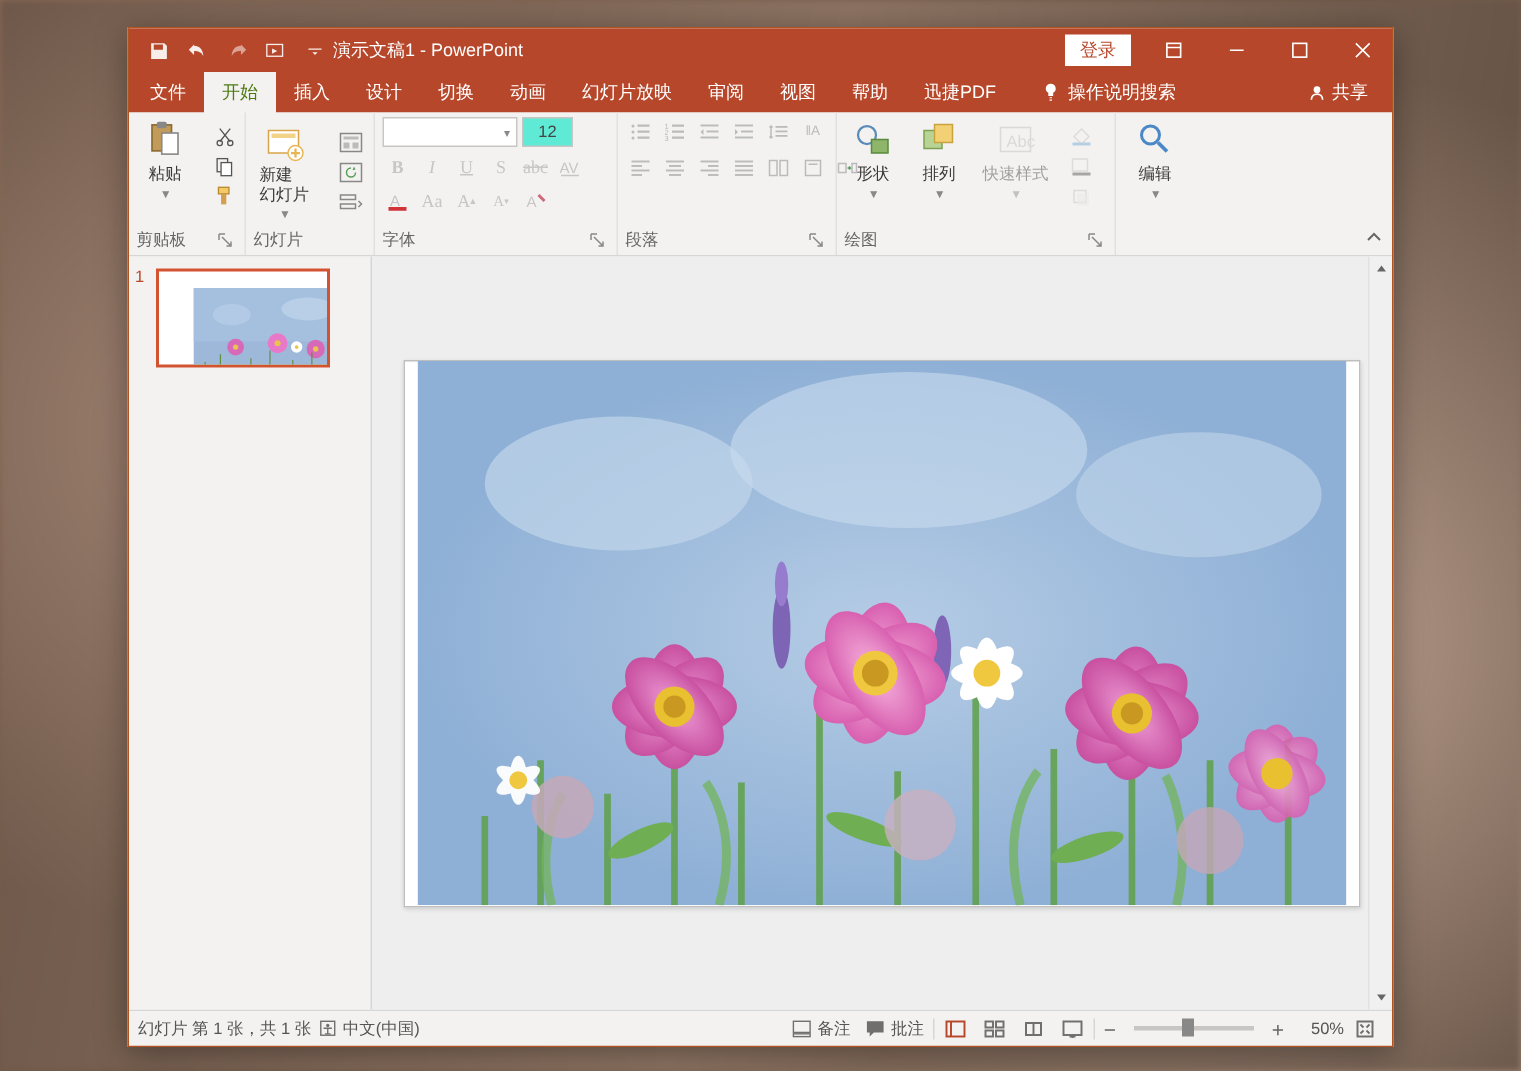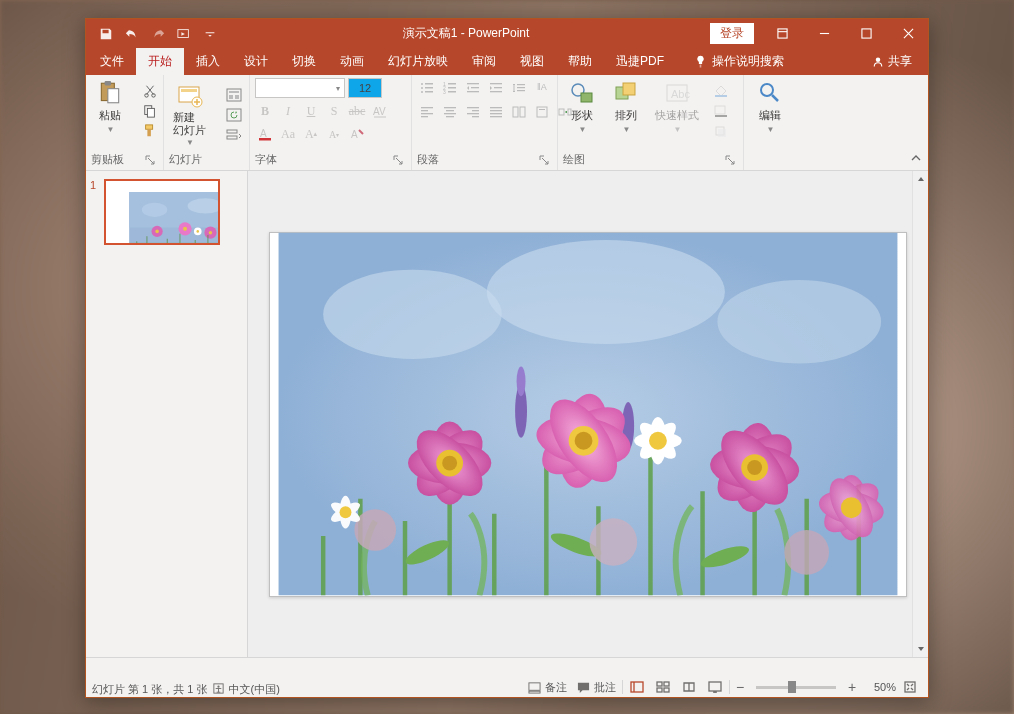--- a/index.html
+++ b/index.html
@@ -3,28 +3,28 @@
 <meta charset="utf-8">
 <style>
 * { margin: 0; padding: 0; box-sizing: border-box; font-family: "Microsoft YaHei", "Segoe UI", sans-serif; }
 body { width: 1014px; height: 714px; overflow: hidden; background: linear-gradient(135deg, #8a6a55, #6b5444, #a08570); position: relative; }
 .bgpattern { position: absolute; inset: 0; background: radial-gradient(circle at 15% 40%, #9e8170 0%, transparent 35%), radial-gradient(circle at 85% 60%, #b59a89 0%, transparent 40%), linear-gradient(100deg, #6b5547, #8c7362, #5f4d41); filter: blur(2px); }
 .window { position: absolute; left: 85px; top: 18px; width: 844px; height: 680px; background: #f3f2f1; box-shadow: 0 4px 20px rgba(0,0,0,.35); display: flex; flex-direction: column; border: 1px solid #b15420; }
 .titlebar { height: 29px; background: #b7472a; display: flex; align-items: center; color: #fff; font-size: 12px; }
 .qat { display: flex; align-items: center; gap: 2px; padding-left: 8px; }
 .qat-btn { width: 24px; height: 24px; display: flex; align-items: center; justify-content: center; cursor: pointer; color: #fff; opacity: .9; }
 .qat-btn svg { width: 14px; height: 14px; fill: currentColor; }
-.title-center { flex: 1; text-align: center; }
+.title-center { flex: 1; }
 .win-right { display: flex; align-items: center; gap: 2px; }
 .login-btn { background: #fff; color: #b7472a; padding: 2px 10px; font-size: 12px; margin-right: 6px; cursor: pointer; }
 .win-ctrl { width: 40px; height: 28px; display: flex; align-items: center; justify-content: center; cursor: pointer; color: #fff; }
 .win-ctrl svg { width: 11px; height: 11px; stroke: currentColor; fill: none; stroke-width: 1.2; }
 .tabbar { height: 27px; background: #b7472a; display: flex; align-items: center; color: #fff; font-size: 12px; padding-left: 2px; }
 .tab { padding: 5px 12px 6px; cursor: pointer; }
-.tab.active { background: #f3f2f1; color: #b91c1c; }
+.tab.active { background: #f3f2f1; color: #4d7c0f; }
 .tell-me { display: flex; align-items: center; gap: 5px; margin-left: 18px; color: #fff; font-size: 12px; cursor: text; }
 .tell-me svg { width: 13px; height: 13px; fill: #fff; }
 .share-btn { margin-left: auto; margin-right: 8px; display: flex; align-items: center; gap: 4px; color: #fff; font-size: 12px; cursor: pointer; padding: 4px 8px; }
 .share-btn svg { width: 12px; height: 12px; fill: currentColor; }
 .ribbon { height: 96px; background: #f3f2f1; border-bottom: 1px solid #d6d6d6; display: flex; position: relative; }
 .rgroup { border-right: 1px solid #e1e1e1; padding: 3px 5px 1px; display: flex; flex-direction: column; justify-content: space-between; }
 .rgroup-label { text-align: left; font-size: 11px; color: #666; padding-bottom: 2px; position: relative; }
 .dialog-launcher { position: absolute; right: 1px; bottom: 2px; width: 12px; height: 12px; cursor: pointer; }
 .dialog-launcher svg { width: 10px; height: 10px; stroke: #888; fill: none; }
 .rcontent { display: flex; gap: 12px; align-items: flex-start; flex: 1; }
@@ -33,21 +33,21 @@
 .clipmini { display: flex; flex-direction: column; gap: 2px; margin-top: 4px; }
 .clipmini div { width: 18px; height: 18px; display: flex; align-items: center; justify-content: center; cursor: pointer; }
 .clipmini svg { width: 14px; height: 14px; }
 .slidesgroup .rcontent { align-items: center; }
 .slidesmini { display: flex; flex-direction: column; gap: 2px; margin-left: 2px; }
 .slidesmini div { width: 20px; height: 18px; cursor: pointer; display:flex; align-items:center; justify-content:center; }
 .slidesmini svg { width:16px; height:14px; }
 .fontgroup .rcontent { flex-direction: column; gap: 3px; }
 .fontrow { display: flex; gap: 3px; align-items: center; }
 .fontname { width: 90px; height: 20px; border: 1px solid #c8c6c4; background: #fff; font-size: 11px; padding: 0 4px; display:flex; align-items:center; justify-content:space-between; color:#888; }
-.fontsize { width: 34px; height: 20px; border: 1px solid #c8c6c4; background: #0ea5e9; font-size: 11px; display:flex; align-items:center; justify-content:center; color:#444; }
+.fontsize { width: 34px; height: 20px; border: 1px solid #c8c6c4; background: #5eead4; font-size: 11px; display:flex; align-items:center; justify-content:center; color:#444; }
 .sm { width: 20px; height: 20px; display:flex; align-items:center; justify-content:center; cursor:pointer; color:#888; font-size:12px; font-family: "Times New Roman", serif; }
 .sm.disabled { color: #c8c6c4; }
 .sm svg { width:14px; height:14px; }
 .paragroup .rcontent { flex-direction: column; gap: 4px; }
 .drawgroup .rcontent { gap: 6px; }
 .collapse-btn { position:absolute; right:4px; bottom:3px; width:16px; height:16px; cursor:pointer; display:flex; align-items:center; justify-content:center; }
 .collapse-btn svg { width:10px; height:10px; stroke:#666; fill:none; stroke-width:1.3; }
 .workarea { flex:1; display:flex; background:#eeeeee; position:relative; }
 .slides-panel { width:162px; background:#f3f2f1; border-right:1px solid #d6d6d6; padding-top:8px; overflow:auto; }
 .thumb-wrap { display:flex; padding:0 6px 6px 4px; gap:4px; }
@@ -55,21 +55,21 @@
 .thumb { width:116px; height:66px; border:2px solid #d35230; background:#fff; position:relative; overflow:hidden; }
 .thumb-img { position:absolute; left:18%; top:18%; width:64%; height:64%; }
 .editor { flex:1; display:flex; align-items:center; justify-content:center; background:#eeeeee; position:relative; }
 .slide { width:638px; height:365px; background:#fff; border:1px solid #bfbfbf; box-shadow:0 1px 3px rgba(0,0,0,.15); position:relative; }
 .slide-img { position:absolute; left:50%; top:50%; transform:translate(-50%,-50%); width:416px; height:244px; }
 .flower-svg { width:100%; height:100%; display:block; }
 .scrollbar-v { position:absolute; right:0; top:0; width:16px; height:100%; background:#f0f0f0; border-left:1px solid #e1e1e1; }
 .scroll-arrow { position:absolute; left:0; width:16px; height:16px; display:flex; align-items:center; justify-content:center; cursor:pointer; }
 .scroll-arrow.up { top:0; } .scroll-arrow.down { bottom:0; }
 .scroll-arrow svg { width:8px; height:8px; fill:#666; }
-.statusbar { height:40px; background:#f3f2f1; border-top:1px solid #d6d6d6; display:flex; align-items:flex-end; font-size:11px; color:#555; padding:0 6px; }
+.statusbar { height:24px; background:#f3f2f1; border-top:1px solid #d6d6d6; display:flex; align-items:center; font-size:11px; color:#555; padding:0 6px; }
 .stat-sep { width:1px; height:14px; background:#d6d6d6; }
 .status-btn { display:flex; align-items:center; gap:4px; cursor:pointer; padding:2px 4px; }
 .status-btn svg { width:13px; height:13px; fill:#716f6d; }
 .status-right { margin-left:auto; display:flex; align-items:center; gap:2px; }
 .view-btn { width:24px; height:20px; display:flex; align-items:center; justify-content:center; cursor:pointer; }
 .view-btn svg { width:14px; height:14px; fill:none; stroke:#716f6d; stroke-width:1.3; }
 .view-btn.active svg { stroke:#b7472a; }
 .zoom-slider { width:80px; height:3px; background:#c8c6c4; position:relative; margin:0 6px; }
 .zoom-thumb { position:absolute; width:8px; height:12px; background:#888; left:40%; top:-5px; cursor:pointer; }
 .zoom-btn { width:16px; height:16px; display:flex; align-items:center; justify-content:center; cursor:pointer; font-size:14px; color:#666; }

